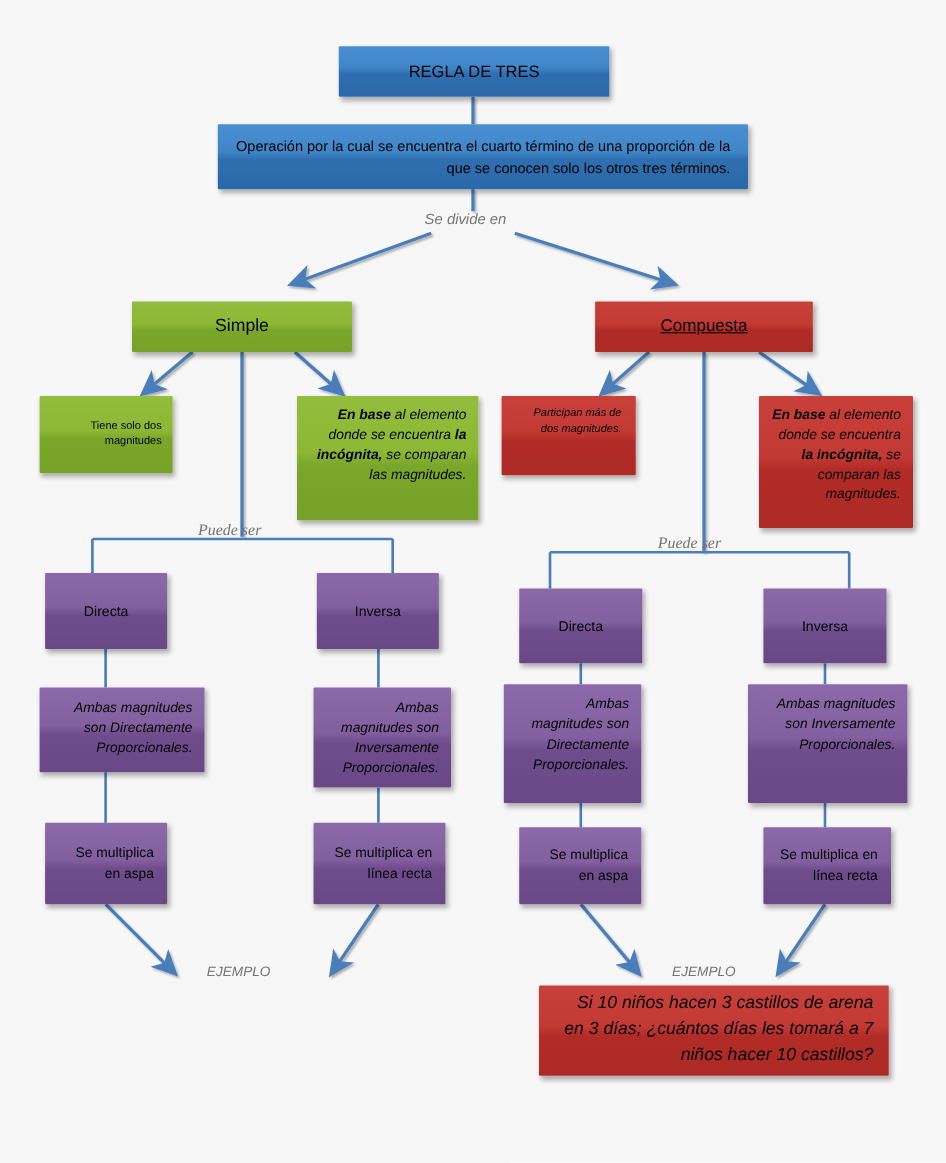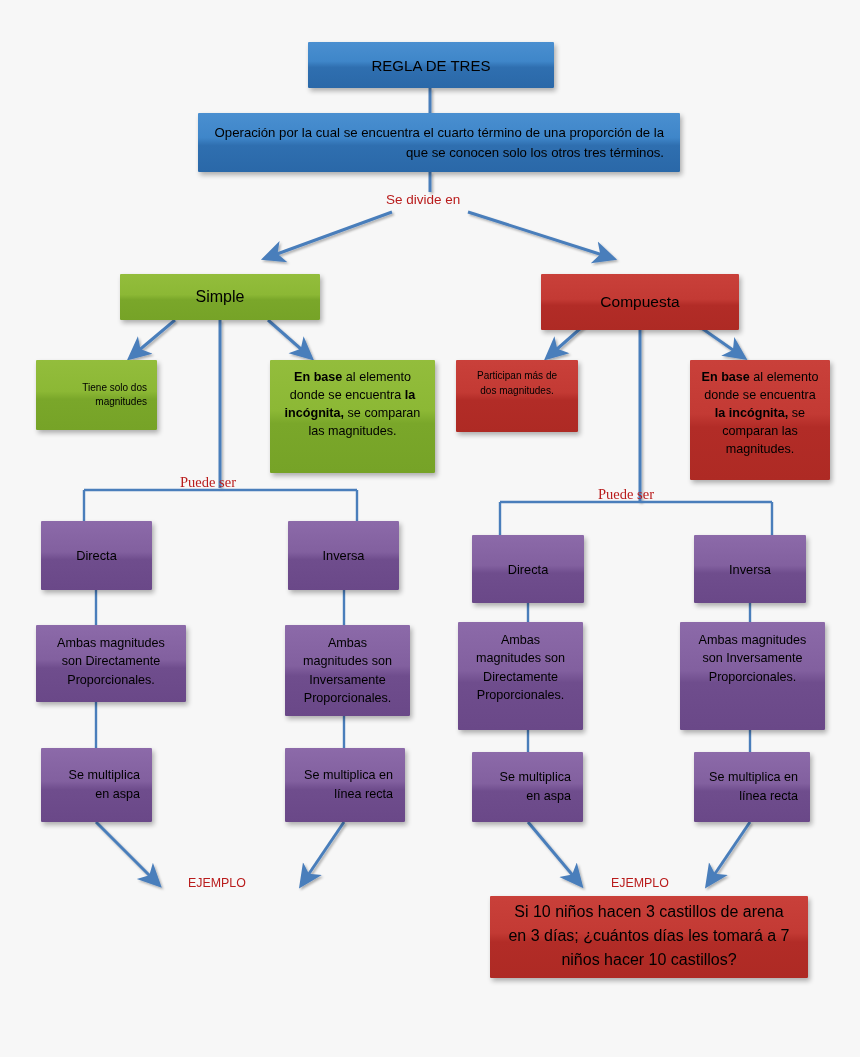--- a/index.html
+++ b/index.html
@@ -50,32 +50,34 @@
   }
   
   .center-mid {
     align-items: center;
     justify-content: center;
     text-align: center;
   }
   .left-top {
     align-items: flex-start;
     justify-content: flex-start;
-    text-align: center;
+    text-align: right;
+    font-style: italic;
   }
   .left-mid {
     align-items: center;
     justify-content: flex-start;
     text-align: right;
   }
   .label {
     position: absolute;
-    color: #b91c1c;
+    color: #737373;
     font-family: "Liberation Sans", sans-serif;
     white-space: nowrap;
+    font-style: italic;
   }
   .label.serif {
     font-family: "Liberation Serif", serif;
   }
   b { font-weight: bold; }
 </style>
 </head>
 <body>
 
 <div id="canvas">
@@ -154,21 +156,21 @@
   </div>
 
   <div class="node green left-mid" style="left:36px; top:360px; width:121px; height:70px; font-size:10px; padding:0 10px; line-height:1.45;">
     <span class="txt">Tiene solo dos magnitudes</span>
   </div>
 
   <div class="node green left-top" style="left:270px; top:360px; width:165px; height:113px; font-size:12.6px; padding:9px 11px; line-height:1.42;">
     <span class="txt"><b>En base</b><span> al elemento donde se encuentra </span><b>la incógnita,</b><span> se comparan las magnitudes.</span></span>
   </div>
 
-  <div class="node red center-mid" style="left:541px; top:274px; width:198px; height:56px; font-size:15.5px;">
+  <div class="node red center-mid" style="left:541px; top:274px; width:198px; height:46px; font-size:15.5px;text-decoration:underline;">
     <span class="txt">Compuesta</span>
   </div>
 
   <div class="node red left-top" style="left:456px; top:360px; width:122px; height:72px; font-size:10px; padding:9px 13px; line-height:1.45;">
     <span class="txt">Participan más de dos magnitudes.</span>
   </div>
 
   <div class="node red left-top" style="left:690px; top:360px; width:140px; height:120px; font-size:12.6px; padding:9px 11px; line-height:1.42;">
     <span class="txt"><b>En base</b><span> al elemento donde se encuentra </span><b>la incógnita,</b><span> se comparan las magnitudes.</span></span>
   </div>

